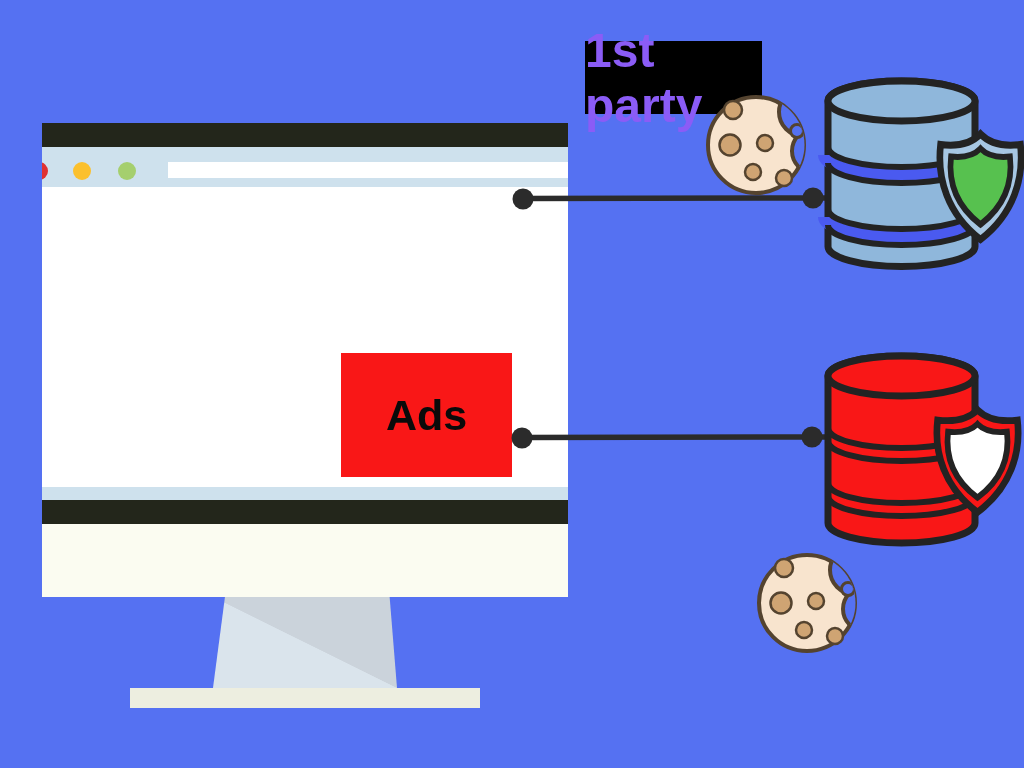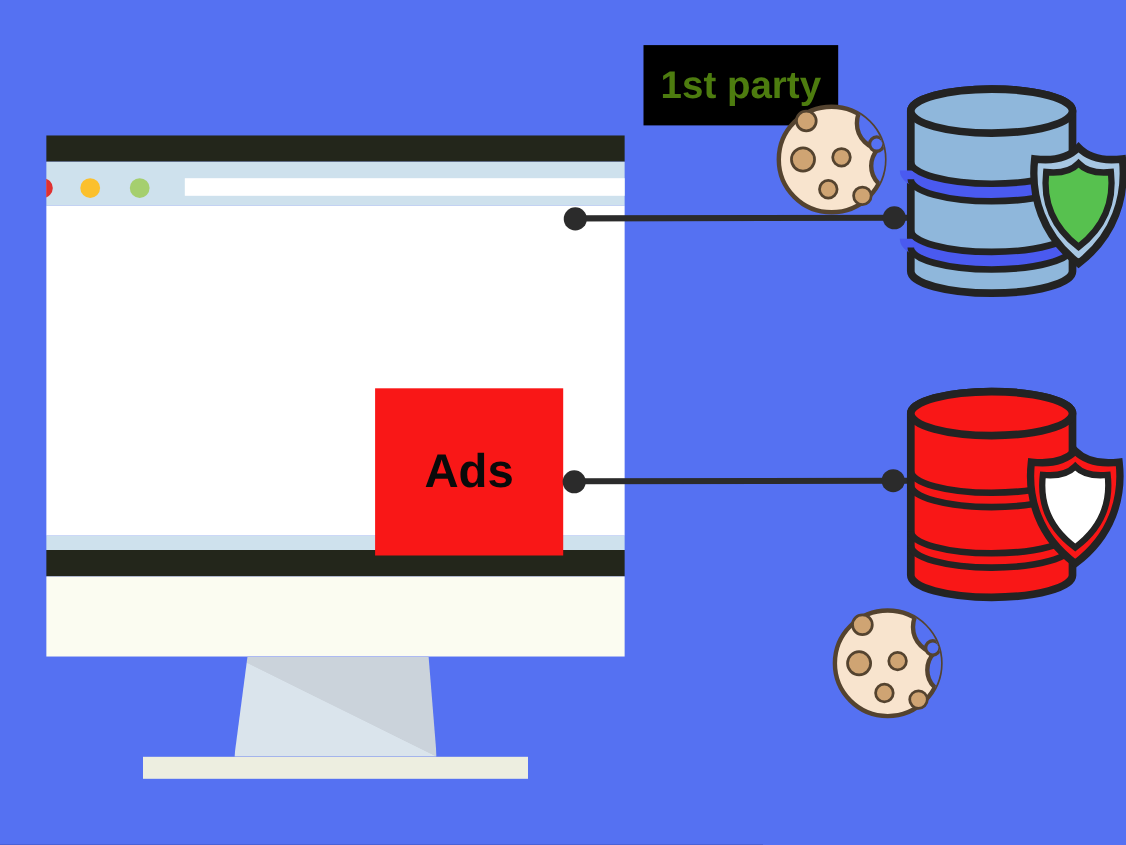--- a/index.html
+++ b/index.html
@@ -23,27 +23,27 @@
   .monitor-botbar{left:0;top:377px;width:526px;height:24px;background:#23261B;}
   .monitor-chin{left:0;top:401px;width:526px;height:73px;background:#FBFCF1;}
   .stand{
     left:213px;top:597px;width:184px;height:91px;
     background:linear-gradient(to bottom left,#CBD3DB 49.8%,#DAE4EC 50.2%);
     clip-path:polygon(6.5% 0,96% 0,100% 100%,0 100%);
   }
   .stand-base{left:130px;top:688px;width:350px;height:20px;background:#EDEEE0;}
   
   .ads{
-    left:341px;top:353px;width:171px;height:152px;background:#F91717;
+    left:341px;top:353px;width:171px;height:124px;background:#F91717;
     display:flex;align-items:center;justify-content:center;
     color:#0A0A0A;font-weight:700;font-size:43px;
   }
   
   .tag{
-    background:#000000;color:#4d7c0f;font-weight:700;font-size:35px;
+    background:#000000;color:#8b5cf6;font-weight:700;font-size:48px;
     display:flex;align-items:center;justify-content:center;
   }
   .tag-first{left:585px;top:41px;width:177px;height:73px;}
   .tag-third{left:603px;top:495px;width:172px;height:75px;}
   
   .overlay{left:0;top:0;width:1024px;height:768px;pointer-events:none;}
 </style>
 </head>
 <body>
 

